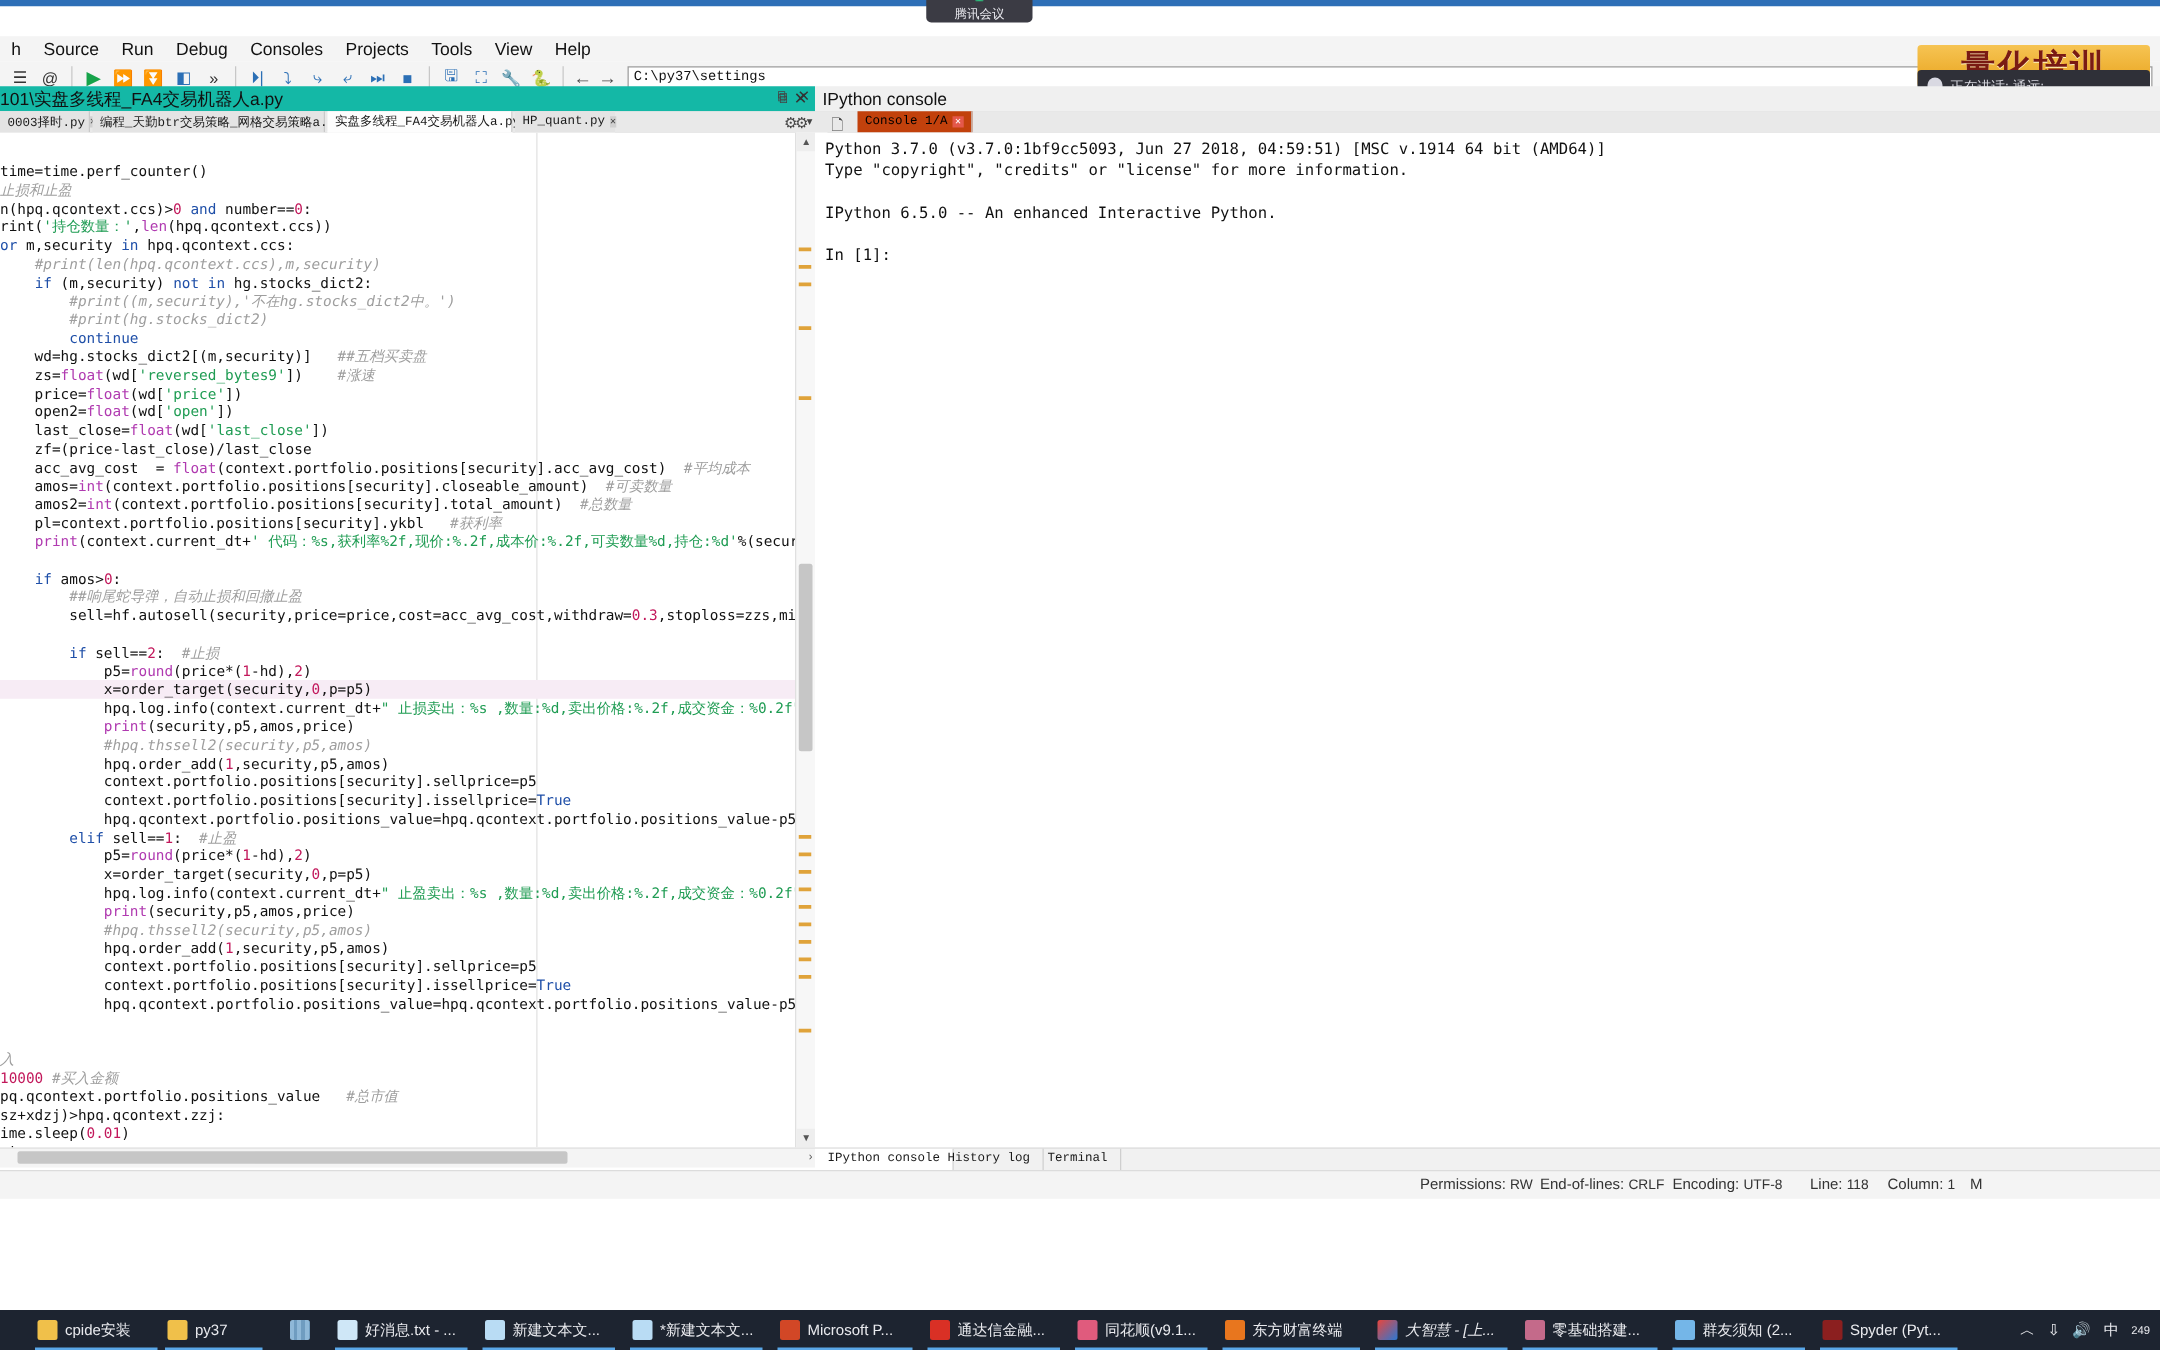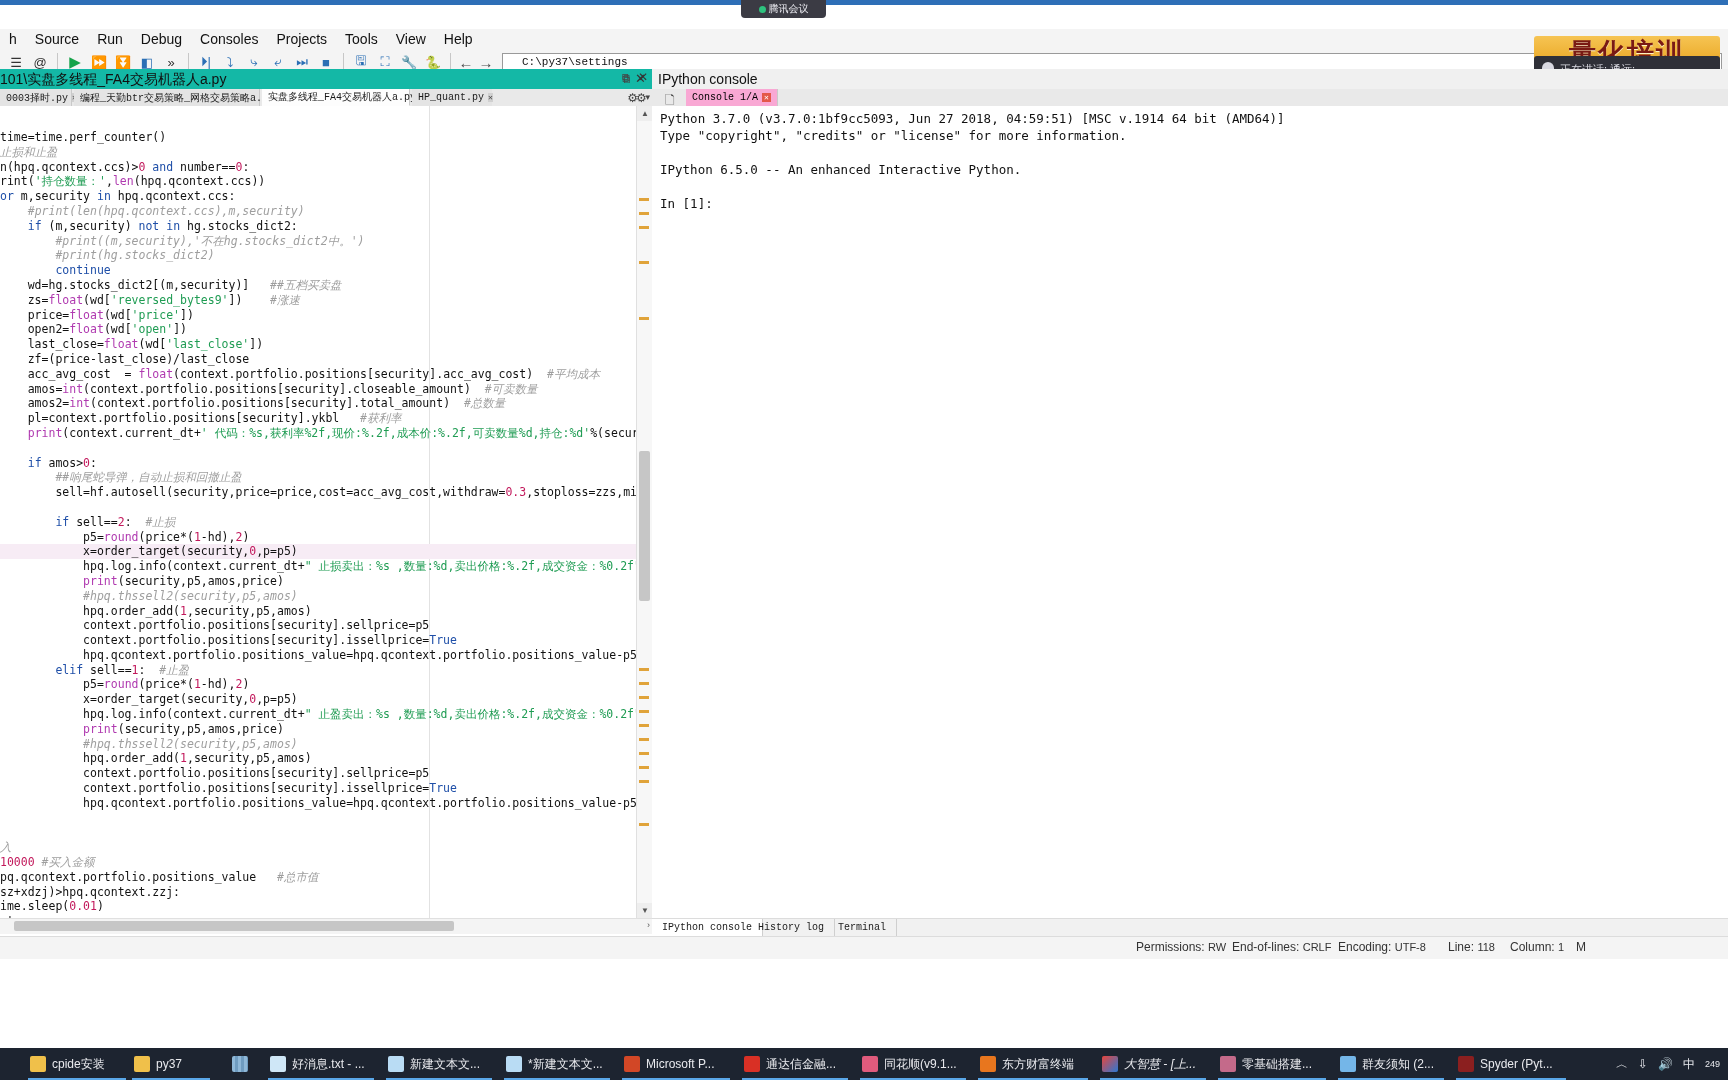--- a/index.html
+++ b/index.html
@@ -15,36 +15,36 @@
   
   .titlebar{position:absolute;left:0;top:0;width:1728px;height:5px;background:#2e6fb7;}
   .winstrip{position:absolute;left:0;top:5px;width:1728px;height:24px;background:#f0f0f0;}
   .win-title{position:absolute;left:0;top:7px;font-size:15px;color:#111;white-space:nowrap;}
   .win-min{position:absolute;right:12px;top:10px;width:14px;height:2px;background:#222;}
 
   
   .meeting-pill{
     position:absolute;left:741px;top:0px;width:85px;height:18px;
     background:#3b3b44;border-radius:0 0 4px 4px;color:#e8e8ee;
-    font-size:10px;display:flex;align-items:center;gap:3px;justify-content:center;
+    font-size:10px;display:flex;align-items:center;gap:3px;justify-content:center;flex-direction:column;
   }
   .meeting-dot{width:7px;height:7px;border-radius:50%;background:#2ec27e;}
 
   
   .menubar{position:absolute;left:0;top:29px;width:1728px;height:20px;background:#f4f4f4;}
   .menubar ul{list-style:none;margin:0;padding:0;display:flex;align-items:center;height:20px;}
   .menubar li{padding:0 9px;font-size:14px;color:#111;line-height:20px;cursor:default;white-space:nowrap;}
 
   
   .toolbar{position:absolute;left:0;top:49px;width:1728px;height:26px;background:#f4f4f4;
            border-bottom:1px solid #d8d8d8;display:flex;align-items:center;}
   .tb{width:22px;height:22px;margin:0 1px;display:flex;align-items:center;justify-content:center;font-size:13px;color:#333;}
   .tbsep{width:1px;height:18px;background:#c7c7c7;margin:0 5px;}
   .pathbox{flex:1;height:17px;margin-left:6px;margin-right:6px;background:#fff;border:1px solid #9a9a9a;
-           font-size:11px;font-family:"Liberation Mono","DejaVu Sans Mono",monospace;line-height:17px;padding-left:19px;color:#111;}
+           font-size:11px;font-family:"Liberation Mono","DejaVu Sans Mono",monospace;line-height:17px;padding-left:4px;color:#111;}
   .arrowbtn{width:20px;height:20px;display:flex;align-items:center;justify-content:center;color:#4a4a4a;font-size:15px;}
 
   
   .watermark{position:absolute;right:8px;top:36px;width:186px;height:34px;
     background:linear-gradient(180deg,#f6c453,#e8a21c);
     border-radius:3px;color:#7a1a13;font-weight:bold;font-size:27px;
     display:flex;align-items:center;justify-content:center;letter-spacing:2px;
     text-shadow:0 1px 0 #fff4c4;}
   .mic-badge{position:absolute;right:8px;top:56px;width:186px;height:26px;background:#2f3038;
      border-radius:3px;display:flex;align-items:center;gap:6px;padding-left:8px;box-sizing:border-box;}
@@ -92,21 +92,21 @@
   .ed-hscroll{position:absolute;left:0;top:918px;width:652px;height:15px;background:#f4f4f4;border-top:1px solid #e0e0e0;}
   .ed-hthumb{position:absolute;left:14px;top:2px;width:440px;height:10px;background:#c6c6c6;border-radius:2px;}
   .ed-hright{position:absolute;right:2px;top:1px;font-size:9px;color:#555;}
 
   
   .cons-head{position:absolute;left:652px;top:69px;width:1076px;height:20px;background:#f0f0f0;border-bottom:1px solid #dcdcdc;}
   .cons-head .t{position:absolute;left:6px;top:2px;font-size:14px;color:#111;}
   .cons-tabrow{position:absolute;left:652px;top:89px;width:1076px;height:17px;background:#e9e9e9;border-bottom:1px solid #b9b9b9;}
   .cons-gear{position:absolute;left:636px;top:2px;font-size:12px;color:#444;}
   .cons-new{position:absolute;left:13px;top:2px;font-size:12px;color:#444;}
-  .cons-tab{position:absolute;left:34px;top:0;height:17px;background:#f9a8d4;border-right:1px solid #c9c9c9;
+  .cons-tab{position:absolute;left:34px;top:0;height:17px;background:#c2410c;border-right:1px solid #c9c9c9;
             display:flex;align-items:center;gap:4px;padding:0 6px;box-sizing:border-box;
             font-size:10px;font-family:"Liberation Mono","DejaVu Sans Mono",monospace;}
   .cons-body{position:absolute;left:652px;top:106px;width:1076px;height:812px;background:#ffffff;}
   .cons-text{position:absolute;left:8px;top:4px;white-space:pre;
       font-family:"DejaVu Sans Mono","Liberation Mono",monospace;font-size:12.5px;line-height:17px;color:#111;}
   .cons-gutter{position:absolute;left:652px;top:106px;width:10px;height:812px;background:#fbfbfb;}
 
   
   .cons-bottom{position:absolute;left:652px;top:918px;width:1076px;height:18px;background:#f1f1f1;border-top:1px solid #dcdcdc;}
   .cbt{position:absolute;top:0;height:18px;line-height:18px;padding:0 10px;font-size:10px;

